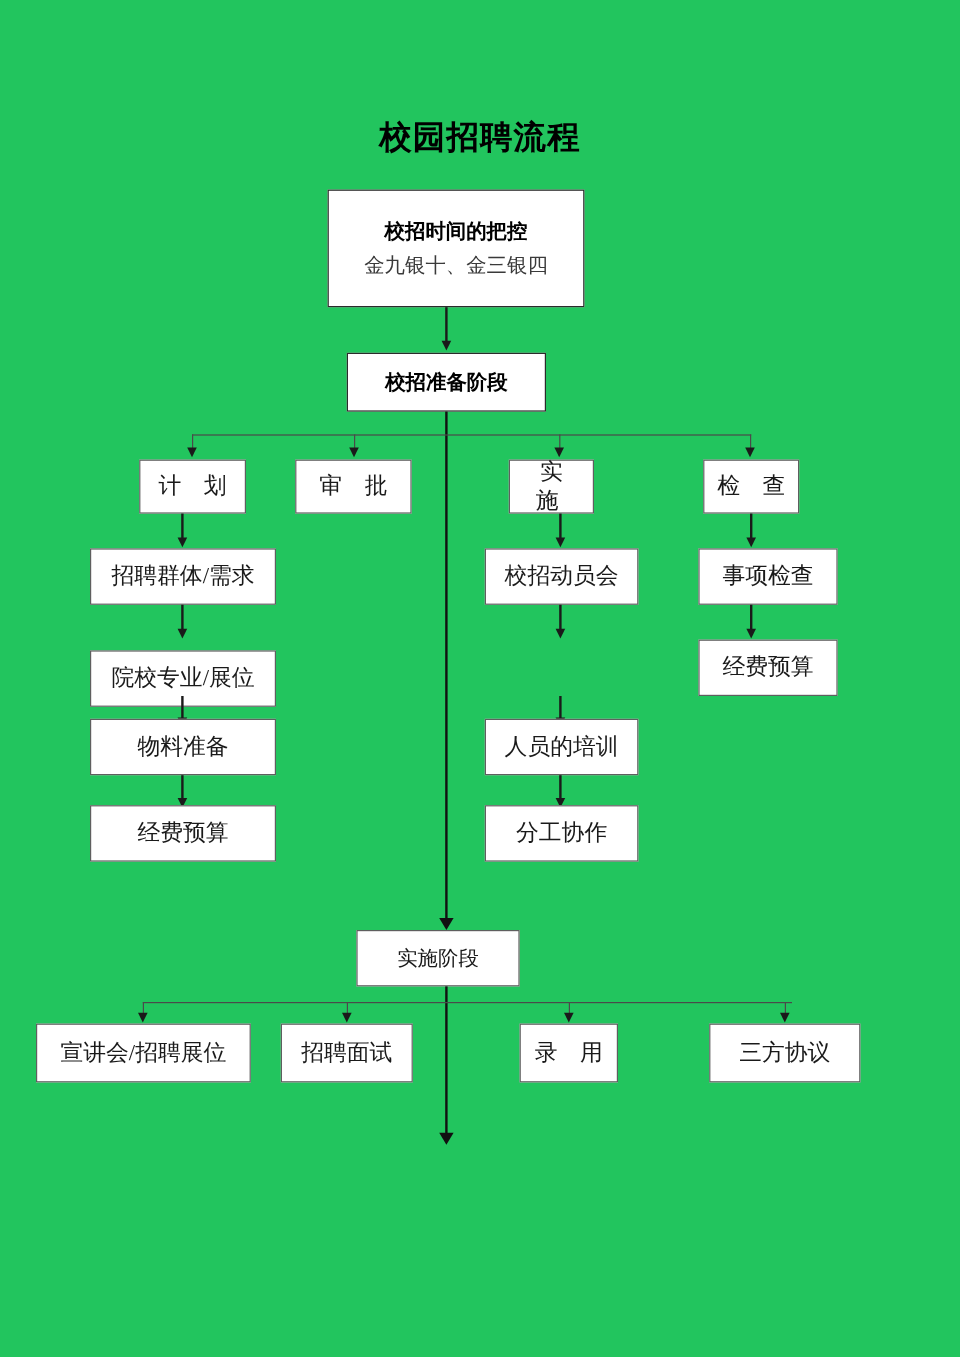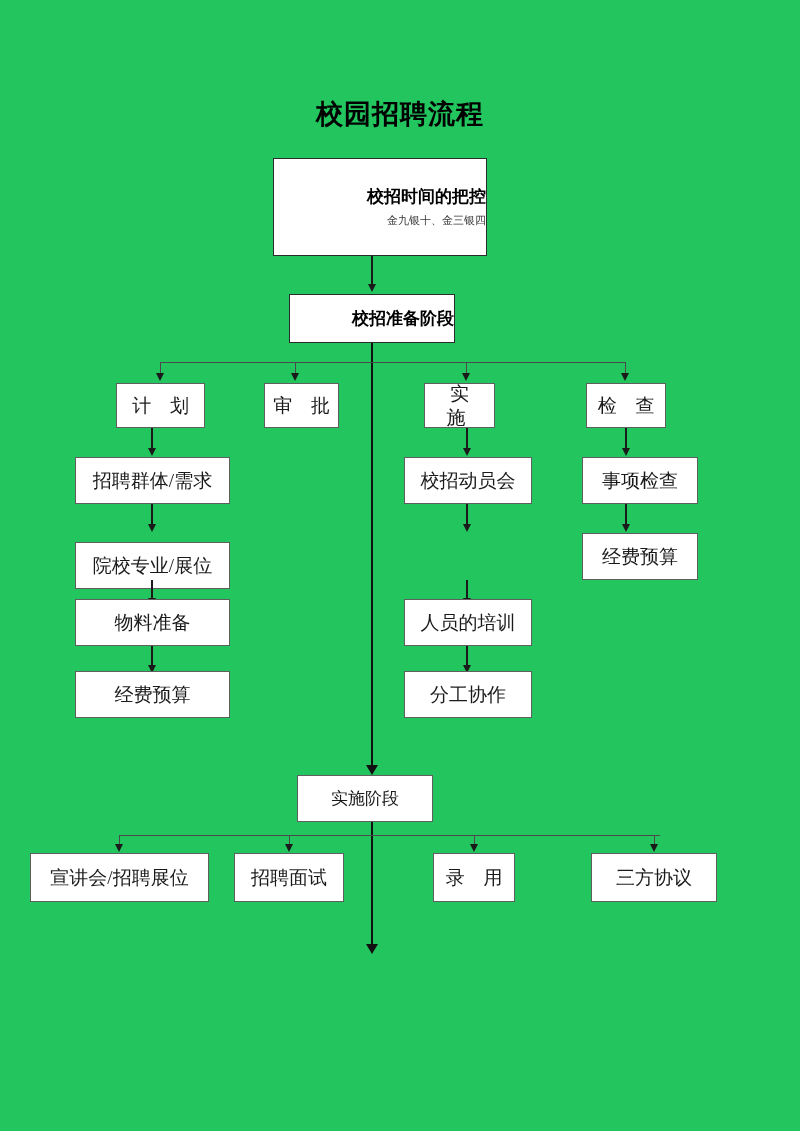--- a/index.html
+++ b/index.html
@@ -43,26 +43,25 @@
     line-height: 1.25;
     text-align: center;
   }
   .node .l1 {
     display: block;
   }
   .node.bold {
     border-color: #2b2b2b;
     font-weight: bold;
     color: #000000;
-    align-items: flex-end;
   }
   .node .sub {
     display: block;
     font-weight: normal;
-    font-size: 11px;
+    font-size: 17px;
     color: #3a3a3a;
     margin-top: 7px;
   }
   .node.spaced .l1 {
     letter-spacing: 7px;
     text-indent: 7px;
   }
   .node.big { font-size: 17px; }
   .node.head1 { font-size: 17px; }
   .line {
@@ -122,21 +121,21 @@
   <div class="line thin v" style="left:466px; top:362px; height:12px;"></div>
   <div class="arrow" style="left:462px; top:373px;"></div>
 
   <div class="line thin v" style="left:625px; top:362px; height:12px;"></div>
   <div class="arrow" style="left:621px; top:373px;"></div>
 
   <div class="node spaced" style="left:116px; top:383px; width:89px; height:45px;">
     <span class="l1">计 划</span>
   </div>
 
-  <div class="node spaced" style="left:264px; top:383px; width:75px; height:45px;">
+  <div class="node spaced" style="left:246px; top:383px; width:97px; height:45px;">
     <span class="l1">审 批</span>
   </div>
 
   <div class="node spaced" style="left:424px; top:383px; width:71px; height:45px;">
     <span class="l1">实 施</span>
   </div>
 
   <div class="node spaced" style="left:586px; top:383px; width:80px; height:45px;">
     <span class="l1">检 查</span>
   </div>

